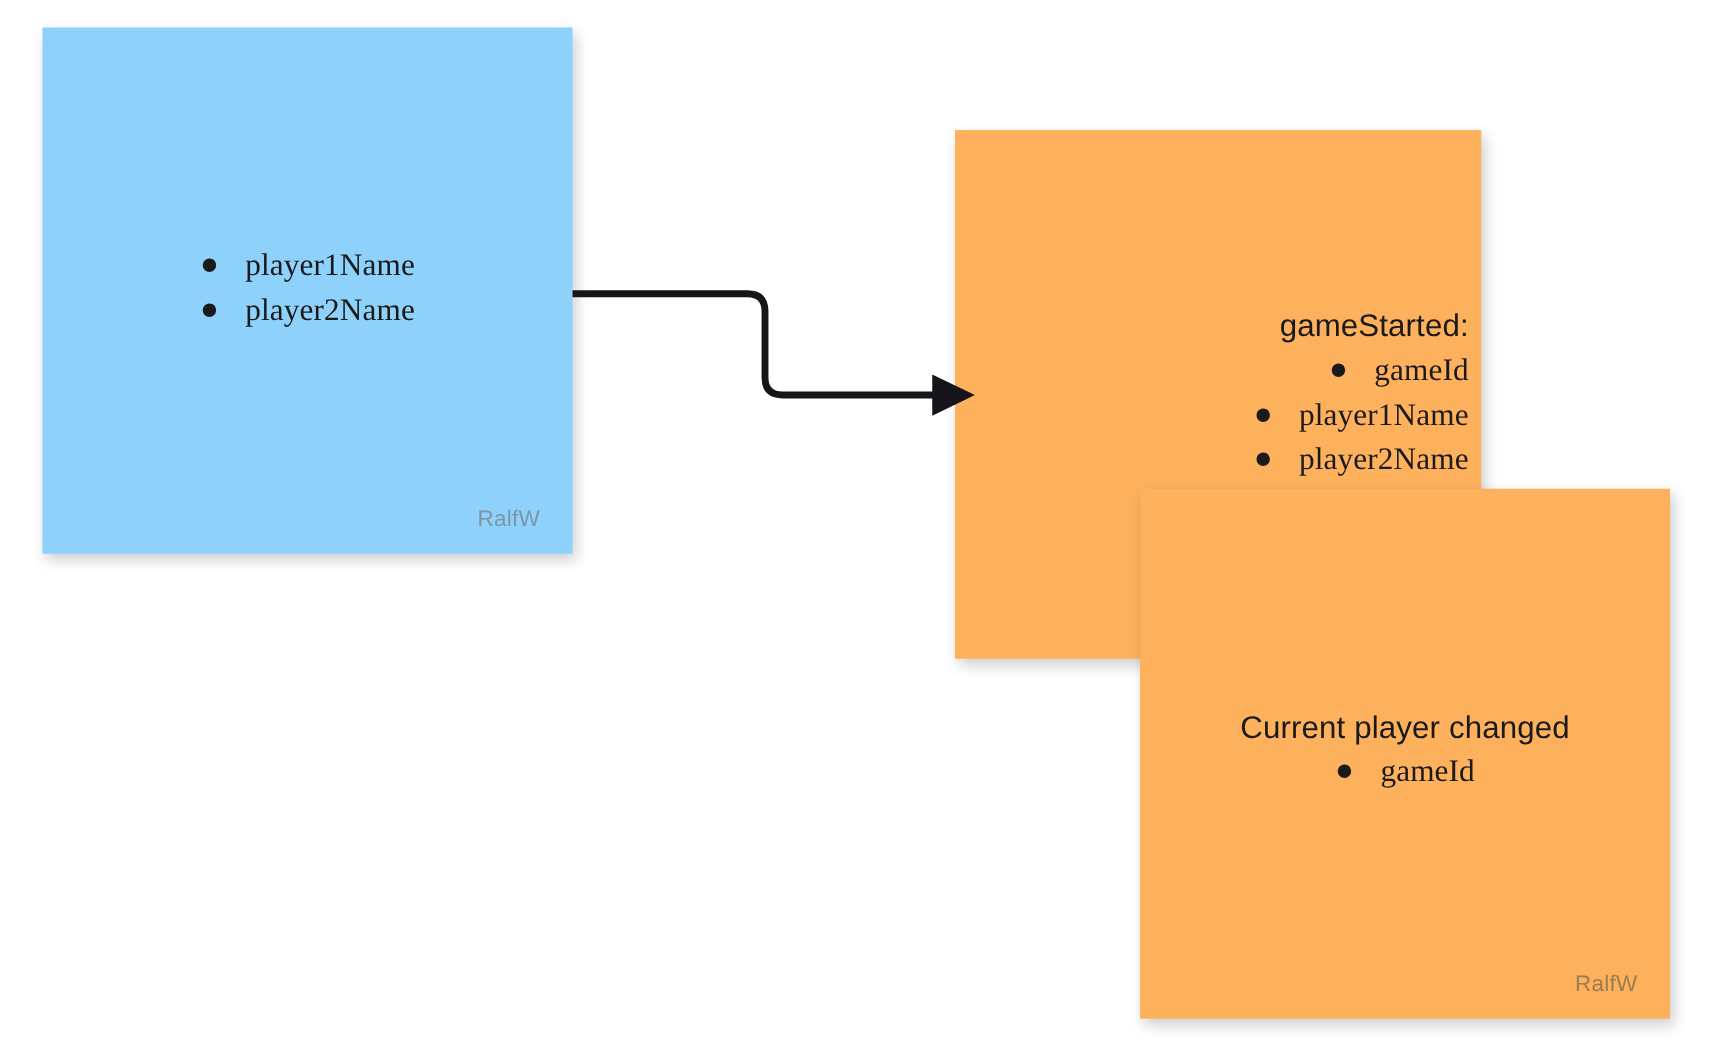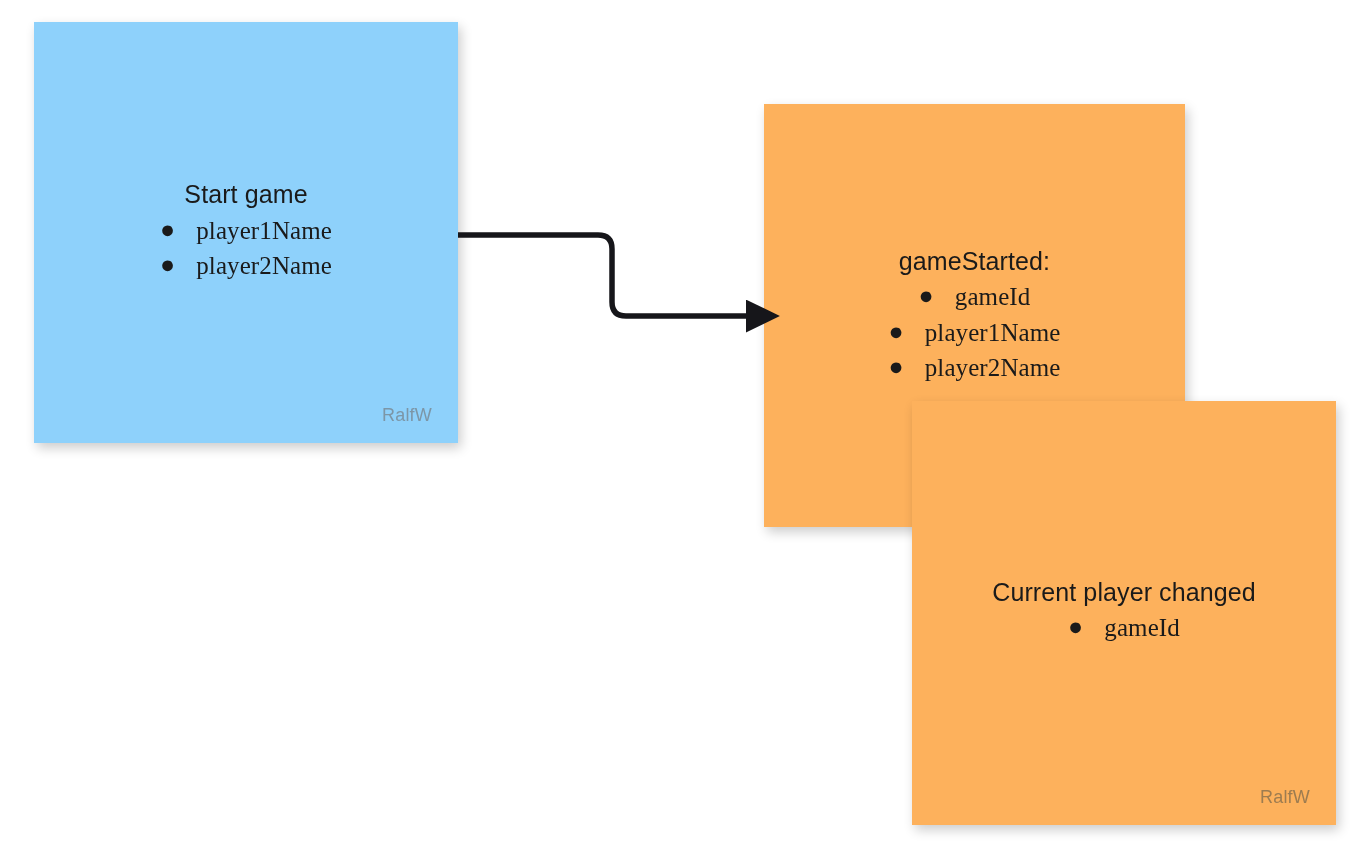--- a/index.html
+++ b/index.html
@@ -81,25 +81,25 @@
   #note-start-game .note-body { padding-bottom: 4px; }
 
   #note-game-started {
     left: 764px;
     top: 104px;
     width: 421px;
     height: 423px;
     background: #fdb15c;
     z-index: 1;
   }
-  #note-game-started .note-body { padding-bottom: 2px; }
+  #note-game-started .note-body { padding-bottom: 2px; text-align: right; }
 
   #note-current-player {
     left: 912px;
-    top: 401px;
+    top: 391px;
     width: 424px;
     height: 424px;
     background: #fdb15c;
     z-index: 3;
     justify-content: center;
   }
   #note-current-player .author { color: #9d7c50; }
   #note-current-player .note-body { padding-bottom: 6px; }
 
   
@@ -114,21 +114,20 @@
     overflow: visible;
   }
 </style>
 </head>
 <body>
 
 <div id="board">
 
   <div class="note" id="note-start-game">
     <div class="note-body">
-      <span class="note-title">Start game</span>
       <span class="note-bullet">
         <span class="bullet-dot">●</span>
         <span class="bullet-text">player1Name</span>
       </span>
       <span class="note-bullet">
         <span class="bullet-dot">●</span>
         <span class="bullet-text">player2Name</span>
       </span>
     </div>
     <span class="author">RalfW</span>

